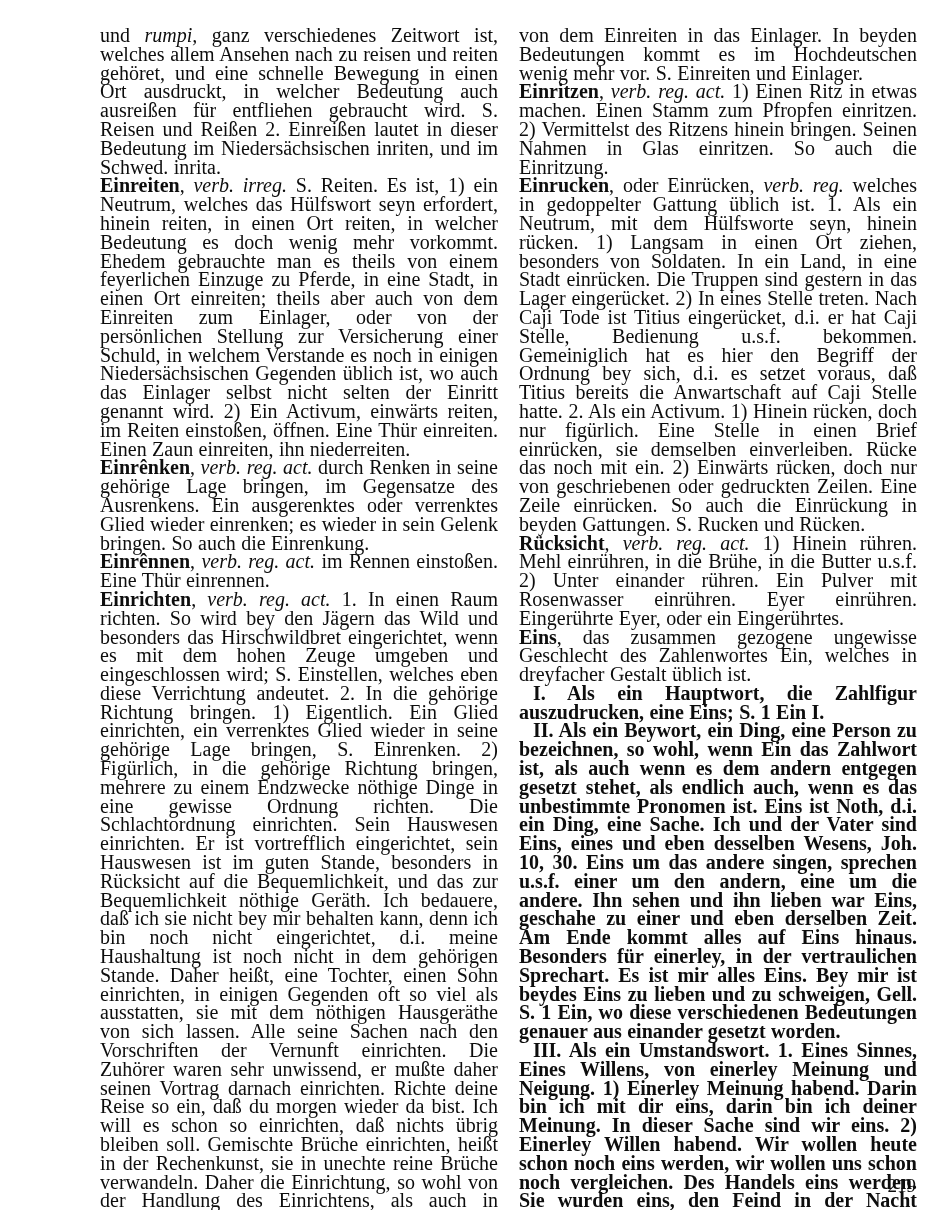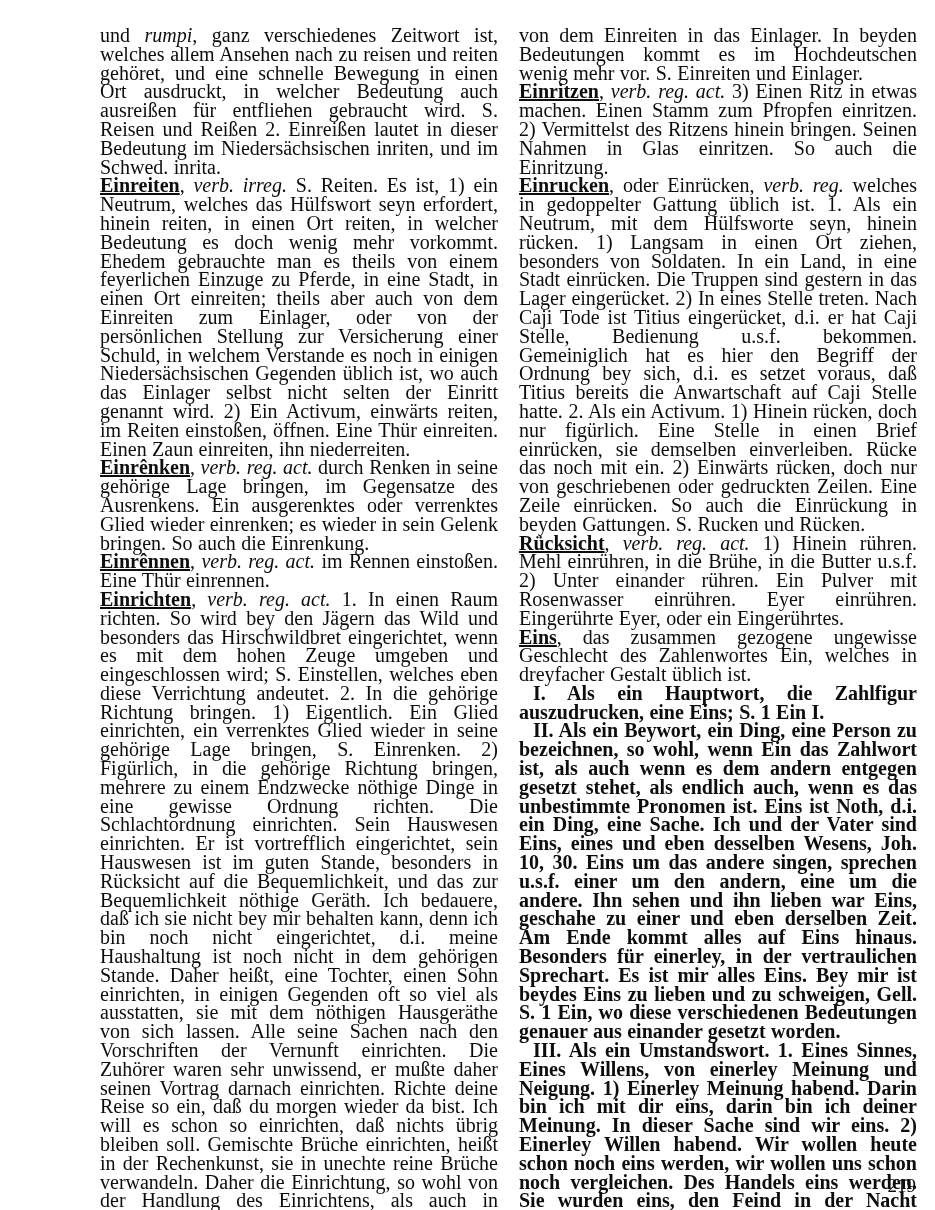--- a/index.html
+++ b/index.html
@@ -35,21 +35,21 @@
     word-spacing: 0.02em;
   }
   p.para {
     margin: 0;
     padding: 0;
   }
   p.para.indent {
     text-indent: 14px;
     font-weight: bold;
   }
-  .run-bold { font-weight: bold; text-decoration: underline; }
+  .run-bold { font-weight: bold; }
   .run-italic { font-style: italic; }
   .page-number {
     position: absolute;
     right: 19px;
     bottom: 13px;
     font-size: 19px;
     color: #0d0d0d;
   }
 </style>
 </head>
@@ -60,21 +60,21 @@
     <div class="col">
         <p class="para"><span>und </span><span class="run-italic">rumpi,</span><span> ganz verschiedenes Zeitwort ist, welches allem Ansehen nach zu reisen und reiten gehöret, und eine schnelle Bewegung in einen Ort ausdruckt, in welcher Bedeutung auch ausreißen für entfliehen gebraucht wird. S. Reisen und Reißen 2. Einreißen lautet in dieser Bedeutung im Niedersächsischen inriten, und im Schwed. inrita.</span></p>
         <p class="para"><span class="run-bold">Einreiten</span><span>, </span><span class="run-italic">verb. irreg.</span><span> S. Reiten. Es ist, 1) ein Neutrum, welches das Hülfswort seyn erfordert, hinein reiten, in einen Ort reiten, in welcher Bedeutung es doch wenig mehr vorkommt. Ehedem gebrauchte man es theils von einem feyerlichen Einzuge zu Pferde, in eine Stadt, in einen Ort einreiten; theils aber auch von dem Einreiten zum Einlager, oder von der persönlichen Stellung zur Versicherung einer Schuld, in welchem Verstande es noch in einigen Niedersächsischen Gegenden üblich ist, wo auch das Einlager selbst nicht selten der Einritt genannt wird. 2) Ein Activum, einwärts reiten, im Reiten einstoßen, öffnen. Eine Thür einreiten. Einen Zaun einreiten, ihn niederreiten.</span></p>
         <p class="para"><span class="run-bold">Einrênken</span><span>, </span><span class="run-italic">verb. reg. act.</span><span> durch Renken in seine gehörige Lage bringen, im Gegensatze des Ausrenkens. Ein ausgerenktes oder verrenktes Glied wieder einrenken; es wieder in sein Gelenk bringen. So auch die Einrenkung.</span></p>
         <p class="para"><span class="run-bold">Einrênnen</span><span>, </span><span class="run-italic">verb. reg. act.</span><span> im Rennen einstoßen. Eine Thür einrennen.</span></p>
         <p class="para"><span class="run-bold">Einrichten</span><span>, </span><span class="run-italic">verb. reg. act.</span><span> 1. In einen Raum richten. So wird bey den Jägern das Wild und besonders das Hirschwildbret eingerichtet, wenn es mit dem hohen Zeuge umgeben und eingeschlossen wird; S. Einstellen, welches eben diese Verrichtung andeutet. 2. In die gehörige Richtung bringen. 1) Eigentlich. Ein Glied einrichten, ein verrenktes Glied wieder in seine gehörige Lage bringen, S. Einrenken. 2) Figürlich, in die gehörige Richtung bringen, mehrere zu einem Endzwecke nöthige Dinge in eine gewisse Ordnung richten. Die Schlachtordnung einrichten. Sein Hauswesen einrichten. Er ist vortrefflich eingerichtet, sein Hauswesen ist im guten Stande, besonders in Rücksicht auf die Bequemlichkeit, und das zur Bequemlichkeit nöthige Geräth. Ich bedauere, daß ich sie nicht bey mir behalten kann, denn ich bin noch nicht eingerichtet, d.i. meine Haushaltung ist noch nicht in dem gehörigen Stande. Daher heißt, eine Tochter, einen Sohn einrichten, in einigen Gegenden oft so viel als ausstatten, sie mit dem nöthigen Hausgeräthe von sich lassen. Alle seine Sachen nach den Vorschriften der Vernunft einrichten. Die Zuhörer waren sehr unwissend, er mußte daher seinen Vortrag darnach einrichten. Richte deine Reise so ein, daß du morgen wieder da bist. Ich will es schon so einrichten, daß nichts übrig bleiben soll. Gemischte Brüche einrichten, heißt in der Rechenkunst, sie in unechte reine Brüche verwandeln. Daher die Einrichtung, so wohl von der Handlung des Einrichtens, als auch in einigen Fällen von dem, was eingerichtet wird. Die Einrichtung eines Gliedes, einer Haushaltung, eines Geschäftes u.s.f. Auch was zu einer Haushaltung an Geräth, Kleidern u.s.f. ingleichen zu einer Kunst oder zu einem Handwerke an Werkzeugen u.s.f. erfordert wird, heißt in der Sprache des täglichen Umganges die Einrichtung. An den Schlössern sind die Einrichtungen oder das Eingerichte diejenigen Stücke Eisen, welche in die Figuren des Schlüsselbartes passen, S. Besatzung. In einem Schranke werden die Fächer von Bretern die Einrichtung genannt.</span></p>
         <p class="para"><span class="run-bold">Einriegeln</span><span>, </span><span class="run-italic">verb. reg. act.</span><span> 1) Den Riegel in seine gehörige Öffnung schieben. 2) Vermittelst eines Riegels einschließen. Jemanden einriegeln. Ich hatte mich eingeriegelt, die Thüre hinter mir verriegelt. So auch die Einriegelung.</span></p>
       </div>
     <div class="col">
         <p class="para"><span>von dem Einreiten in das Einlager. In beyden Bedeutungen kommt es im Hochdeutschen wenig mehr vor. S. Einreiten und Einlager.</span></p>
-        <p class="para"><span class="run-bold">Einritzen</span><span>, </span><span class="run-italic">verb. reg. act.</span><span> 3) Einen Ritz in etwas machen. Einen Stamm zum Pfropfen einritzen. 2) Vermittelst des Ritzens hinein bringen. Seinen Nahmen in Glas einritzen. So auch die Einritzung.</span></p>
+        <p class="para"><span class="run-bold">Einritzen</span><span>, </span><span class="run-italic">verb. reg. act.</span><span> 1) Einen Ritz in etwas machen. Einen Stamm zum Pfropfen einritzen. 2) Vermittelst des Ritzens hinein bringen. Seinen Nahmen in Glas einritzen. So auch die Einritzung.</span></p>
         <p class="para"><span class="run-bold">Einrucken</span><span>, oder Einrücken, </span><span class="run-italic">verb. reg.</span><span> welches in gedoppelter Gattung üblich ist. 1. Als ein Neutrum, mit dem Hülfsworte seyn, hinein rücken. 1) Langsam in einen Ort ziehen, besonders von Soldaten. In ein Land, in eine Stadt einrücken. Die Truppen sind gestern in das Lager eingerücket. 2) In eines Stelle treten. Nach Caji Tode ist Titius eingerücket, d.i. er hat Caji Stelle, Bedienung u.s.f. bekommen. Gemeiniglich hat es hier den Begriff der Ordnung bey sich, d.i. es setzet voraus, daß Titius bereits die Anwartschaft auf Caji Stelle hatte. 2. Als ein Activum. 1) Hinein rücken, doch nur figürlich. Eine Stelle in einen Brief einrücken, sie demselben einverleiben. Rücke das noch mit ein. 2) Einwärts rücken, doch nur von geschriebenen oder gedruckten Zeilen. Eine Zeile einrücken. So auch die Einrückung in beyden Gattungen. S. Rucken und Rücken.</span></p>
         <p class="para"><span class="run-bold">Rücksicht</span><span>, </span><span class="run-italic">verb. reg. act.</span><span> 1) Hinein rühren. Mehl einrühren, in die Brühe, in die Butter u.s.f. 2) Unter einander rühren. Ein Pulver mit Rosenwasser einrühren. Eyer einrühren. Eingerührte Eyer, oder ein Eingerührtes.</span></p>
         <p class="para"><span class="run-bold">Eins</span><span>, das zusammen gezogene ungewisse Geschlecht des Zahlenwortes Ein, welches in dreyfacher Gestalt üblich ist.</span></p>
         <p class="para indent"><span>I. Als ein Hauptwort, die Zahlfigur auszudrucken, eine Eins; S. 1 Ein I.</span></p>
         <p class="para indent"><span>II. Als ein Beywort, ein Ding, eine Person zu bezeichnen, so wohl, wenn Ein das Zahlwort ist, als auch wenn es dem andern entgegen gesetzt stehet, als endlich auch, wenn es das unbestimmte Pronomen ist. Eins ist Noth, d.i. ein Ding, eine Sache. Ich und der Vater sind Eins, eines und eben desselben Wesens, Joh. 10, 30. Eins um das andere singen, sprechen u.s.f. einer um den andern, eine um die andere. Ihn sehen und ihn lieben war Eins, geschahe zu einer und eben derselben Zeit. Am Ende kommt alles auf Eins hinaus. Besonders für einerley, in der vertraulichen Sprechart. Es ist mir alles Eins. Bey mir ist beydes Eins zu lieben und zu schweigen, Gell. S. 1 Ein, wo diese verschiedenen Bedeutungen genauer aus einander gesetzt worden.</span></p>
         <p class="para indent"><span>III. Als ein Umstandswort. 1. Eines Sinnes, Eines Willens, von einerley Meinung und Neigung. 1) Einerley Meinung habend. Darin bin ich mit dir eins, darin bin ich deiner Meinung. In dieser Sache sind wir eins. 2) Einerley Willen habend. Wir wollen heute schon noch eins werden, wir wollen uns schon noch vergleichen. Des Handels eins werden. Sie wurden eins, den Feind in der Nacht anzugreifen. Ich ward mit ihr eins um funfzehn Silberlinge, Hos. 3, 3. Hiobs Freunde wurden eins, daß sie kämen, ihn zu klagen, Hiob 2, 11. Besonders, 3) nach einem vorher gegangenen Streite, einig. Auch Brüder sind selten eins. Das Herze war nicht eines mit dem Munde, Opitz. Mögen auch zween mit einander wandeln, sie seyn den eins unter einander? Amos 3, 3. Wenn Brüder eins sind, und die Nachbarn sich lieb haben, Sir. 25, 2. Bey dem Worte einig ist schon angemerket worden, daß der Unterschied, welchen einige zwischen diesen beyden Wörtern angegeben haben, ohne wahren Grund und bloß willkührlich ist. Der einzige Unterschied bestehet darin, daß eins in dieser ganzen Figur niedriger ist als einig,</span></p>
       </div>
   </div>
   <div class="page-number">219</div>
 </div>

